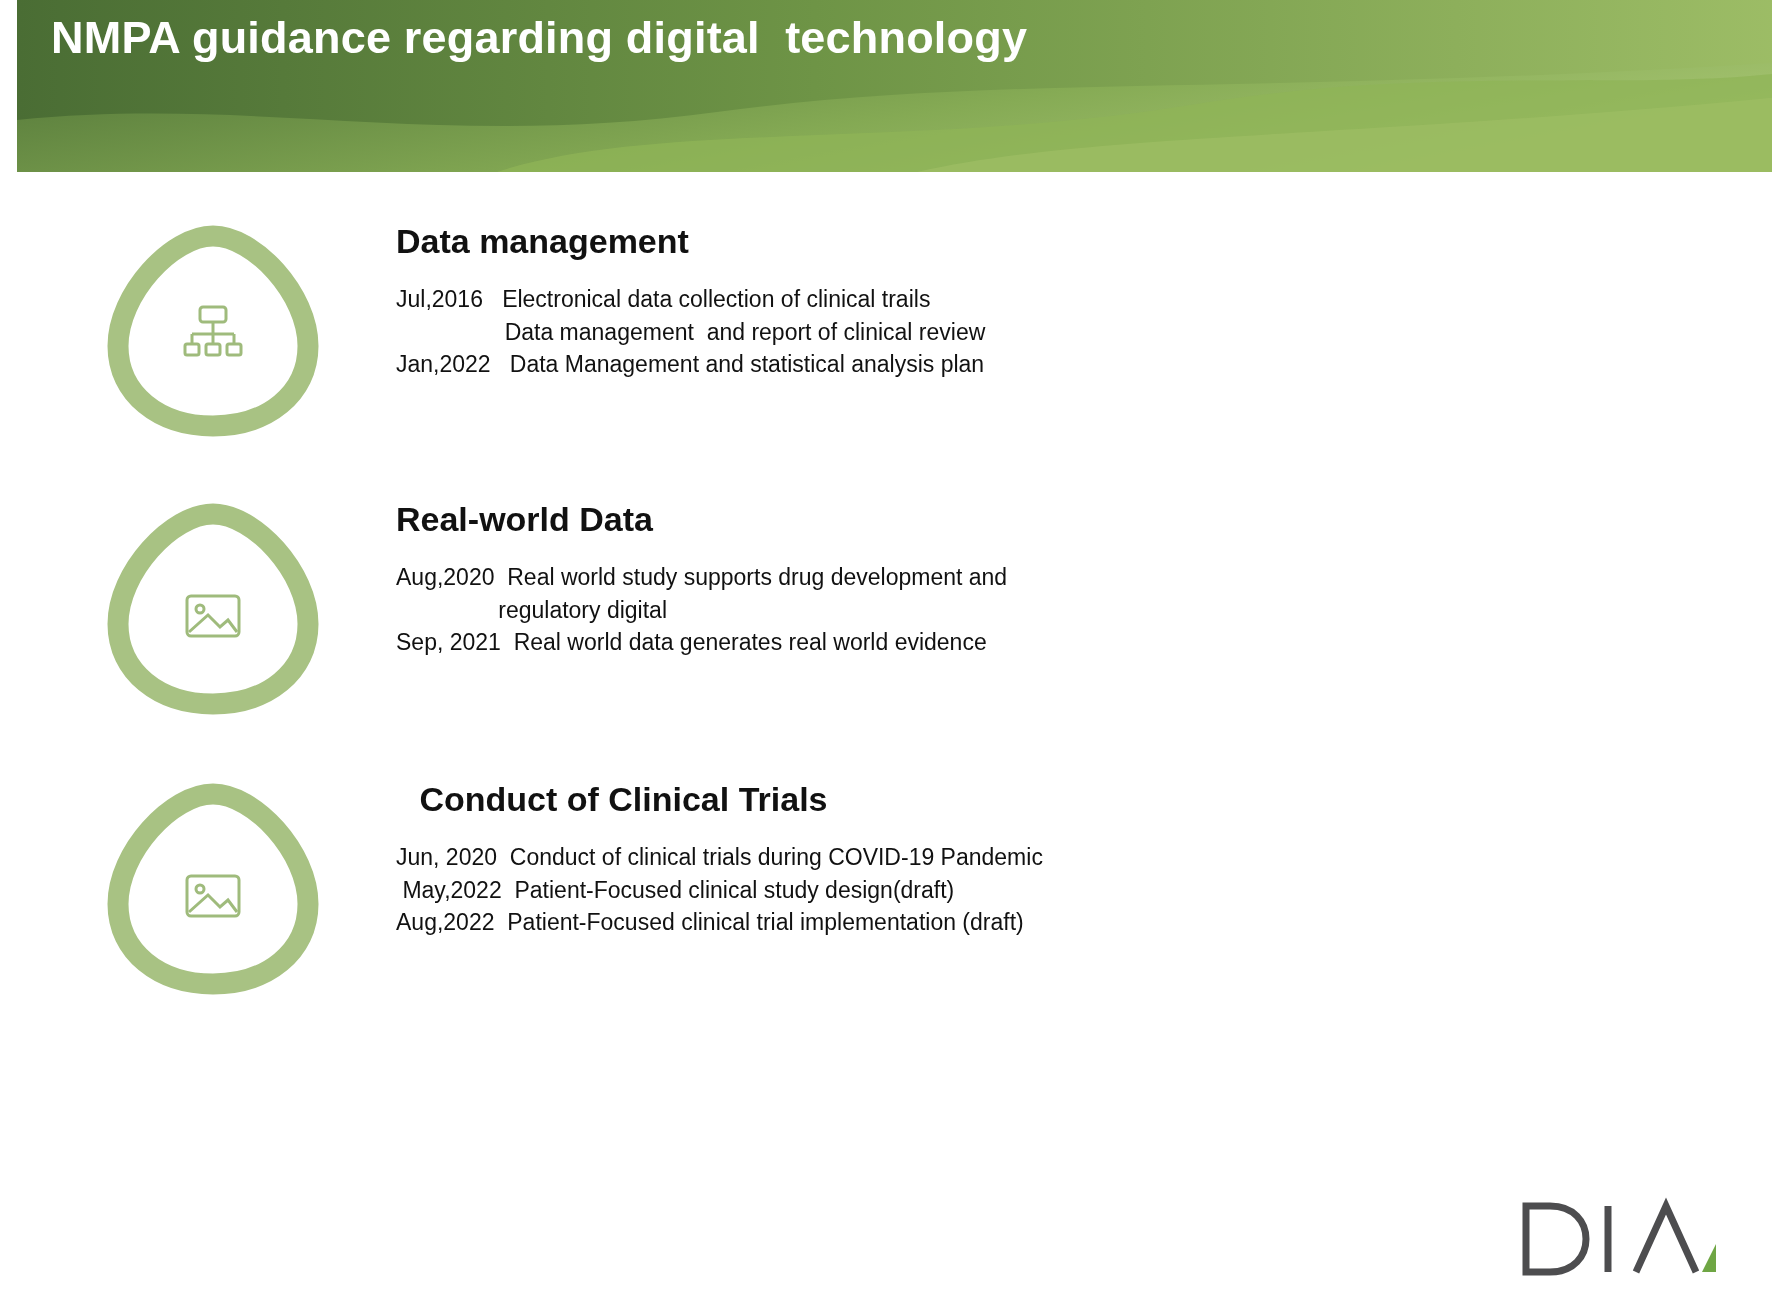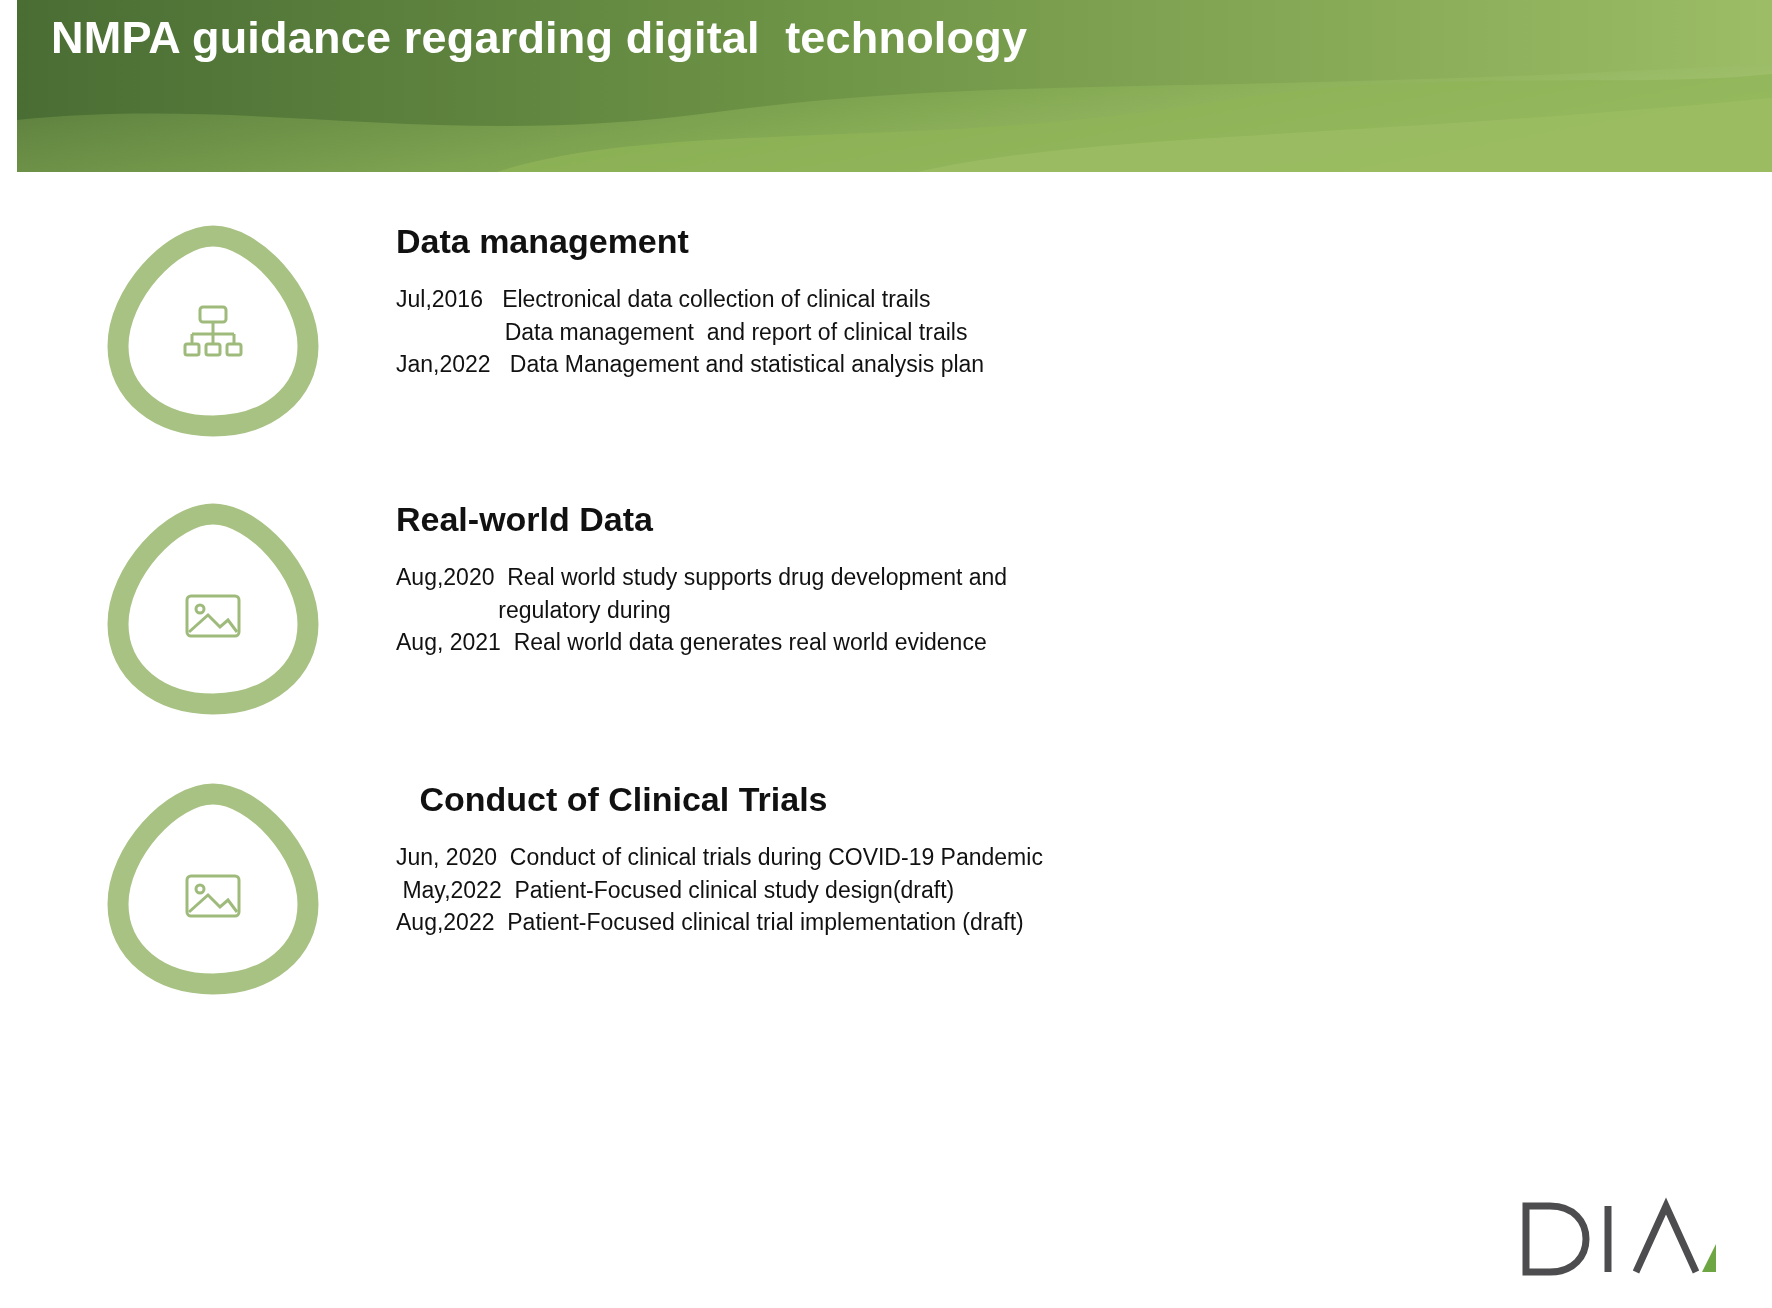--- a/index.html
+++ b/index.html
@@ -139,41 +139,41 @@
           <line x1="130" y1="112" x2="130" y2="122"></line>
           <rect x="81" y="122" width="14" height="11" rx="2"></rect>
           <rect x="102" y="122" width="14" height="11" rx="2"></rect>
           <rect x="123" y="122" width="14" height="11" rx="2"></rect>
         </g>
       </svg>
     </div>
     <div class="row-text">
       <div class="row-heading">Data management</div>
       <div class="row-line">Jul,2016   Electronical data collection of clinical trails</div>
-      <div class="row-line">                 Data management  and report of clinical trails</div>
+      <div class="row-line">                 Data management  and report of clinical review</div>
       <div class="row-line">Jan,2022   Data Management and statistical analysis plan</div>
     </div>
   </div>
 
   <div class="row row-2">
     <div class="icon-badge">
       <svg width="218" height="218" viewBox="0 0 218 218">
         <path d="M109 14 C150 14 204 72 204 124 C204 172 163 204 109 204 C55 204 14 172 14 124 C14 72 68 14 109 14 Z" fill="none" stroke="#a8c283" stroke-width="21"></path>
         <g stroke="#9fbb7c" stroke-width="3" fill="none">
           <rect x="83" y="96" width="52" height="40" rx="4"></rect>
           <circle cx="96" cy="109" r="4"></circle>
           <path d="M85 132 L104 115 L116 127 L124 120 L133 132"></path>
         </g>
       </svg>
     </div>
     <div class="row-text">
       <div class="row-heading">Real-world Data</div>
       <div class="row-line">Aug,2020  Real world study supports drug development and</div>
-      <div class="row-line">                regulatory during</div>
-      <div class="row-line">Aug, 2021  Real world data generates real world evidence</div>
+      <div class="row-line">                regulatory digital</div>
+      <div class="row-line">Sep, 2021  Real world data generates real world evidence</div>
     </div>
   </div>
 
   <div class="row row-3">
     <div class="icon-badge">
       <svg width="218" height="218" viewBox="0 0 218 218">
         <path d="M109 14 C150 14 204 72 204 124 C204 172 163 204 109 204 C55 204 14 172 14 124 C14 72 68 14 109 14 Z" fill="none" stroke="#a8c283" stroke-width="21"></path>
         <g stroke="#9fbb7c" stroke-width="3" fill="none">
           <rect x="83" y="96" width="52" height="40" rx="4"></rect>
           <circle cx="96" cy="109" r="4"></circle>

